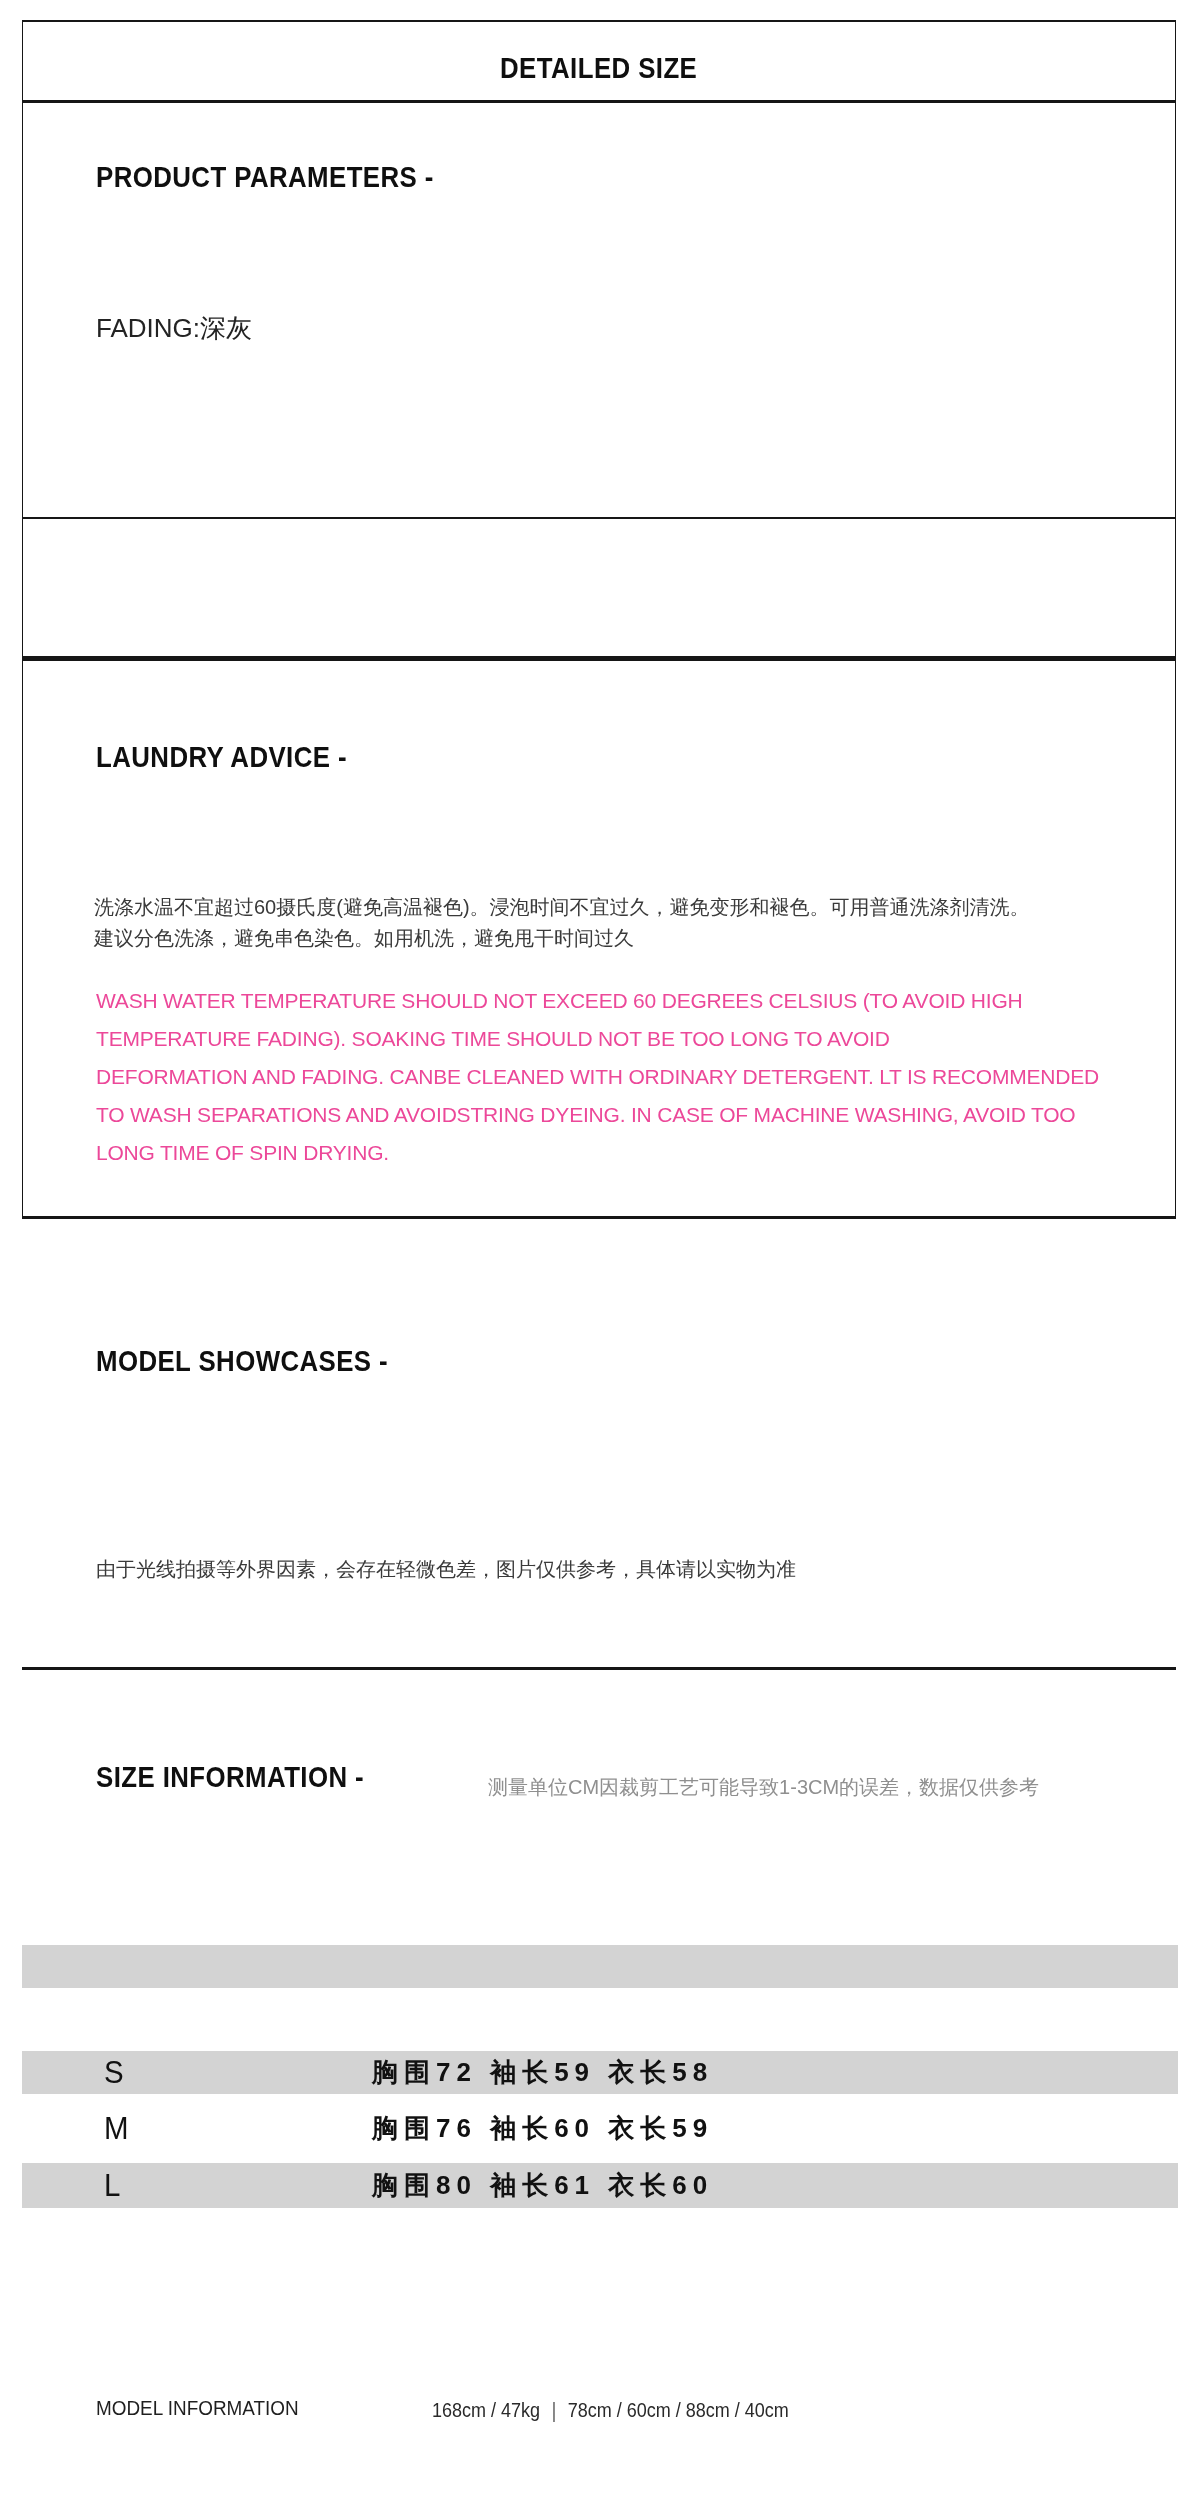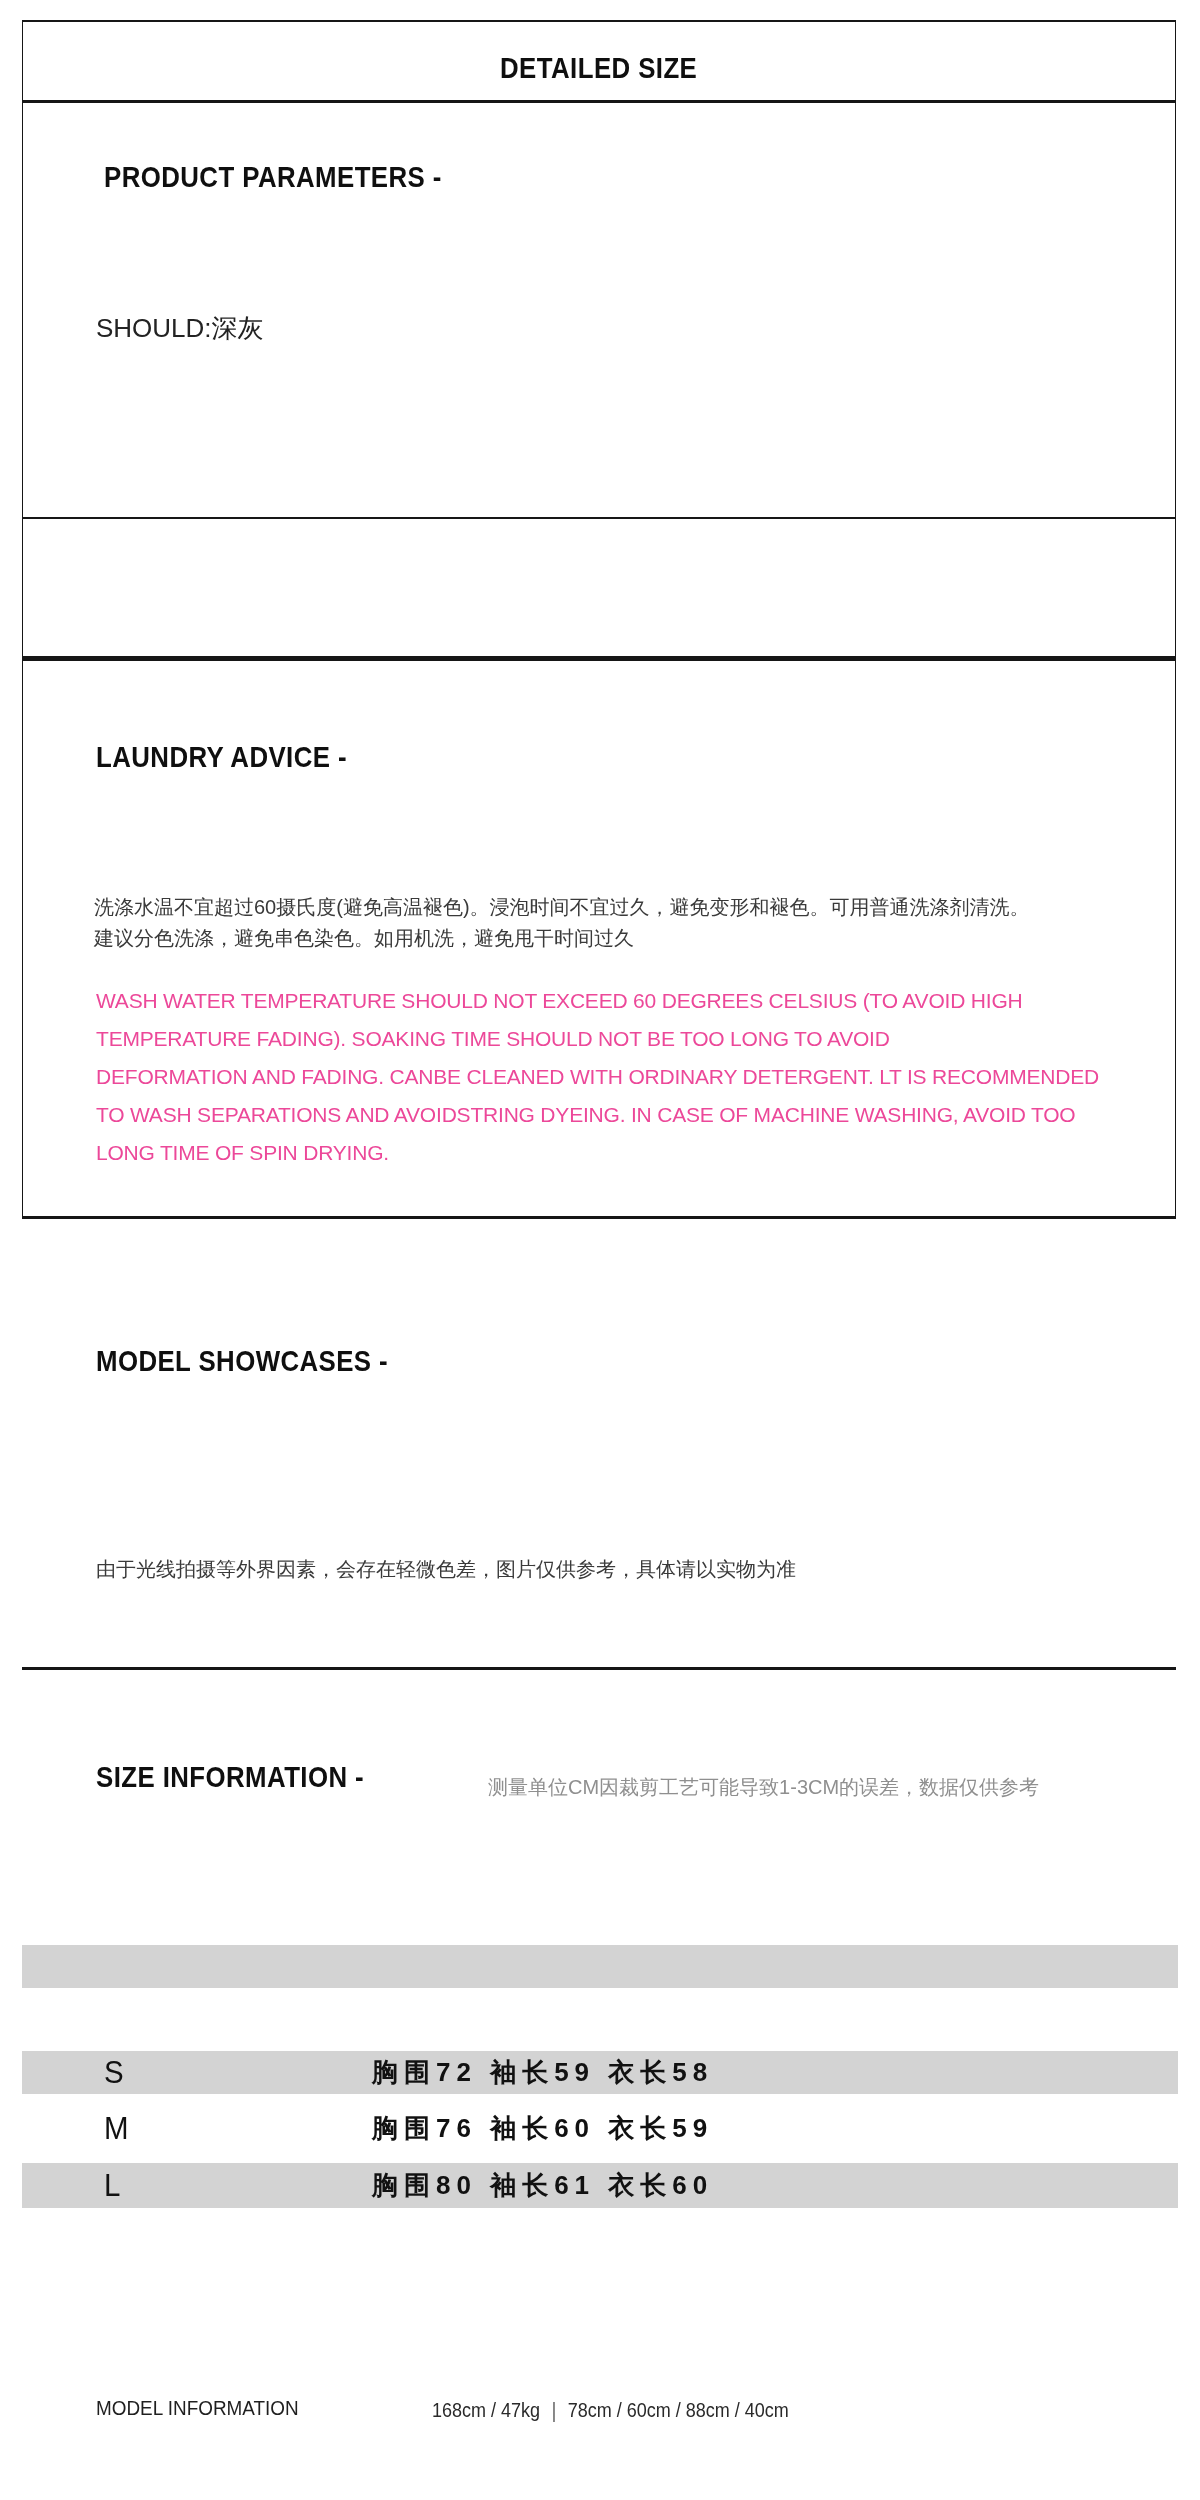--- a/index.html
+++ b/index.html
@@ -25,21 +25,21 @@
     font-size:30px;font-weight:700;color:#0f0f0f;
     letter-spacing:0.5px;white-space:nowrap;
   }
   .condensed{display:inline-block;transform:scaleX(0.86);transform-origin:0 50%;}
   .condensed-center{display:inline-block;transform:scaleX(0.86);transform-origin:50% 50%;}
   .title-row{
     left:22px;top:22px;width:1154px;height:92px;
     display:flex;align-items:center;justify-content:center;
   }
   
-  .params-heading{left:104px;top:160px;}
+  .params-heading{left:96px;top:160px;}
   .params-list{left:96px;top:302px;font-size:26px;line-height:53px;color:#232323;}
   .params-list div{white-space:nowrap;}
   
   .laundry-heading{left:96px;top:740px;}
   .laundry-cn{
     left:94px;top:892px;font-size:20px;line-height:31px;
     color:#3a3a3a;white-space:pre-line;
   }
   .laundry-en{
     left:96px;top:982px;font-size:21px;line-height:38px;
@@ -85,21 +85,21 @@
 
 <div class="abs title-row">
   <span class="heading condensed-center">DETAILED SIZE</span>
 </div>
 <div class="abs hdivider divider-header"></div>
 
 <div class="abs params-heading">
   <span class="heading condensed">PRODUCT PARAMETERS -</span>
 </div>
 <div class="abs params-list">
-  <div>SHOULD:深灰</div>
+  <div>FADING:深灰</div>
 </div>
 <div class="abs hdivider divider-thin"></div>
 <div class="abs hdivider divider-thick"></div>
 
 <div class="abs laundry-heading">
   <span class="heading condensed">LAUNDRY ADVICE -</span>
 </div>
 <div class="abs laundry-cn">洗涤水温不宜超过60摄氏度(避免高温褪色)。浸泡时间不宜过久，避免变形和褪色。可用普通洗涤剂清洗。
 建议分色洗涤，避免串色染色。如用机洗，避免甩干时间过久</div>
 <div class="abs laundry-en">WASH WATER TEMPERATURE SHOULD NOT EXCEED 60 DEGREES CELSIUS (TO AVOID HIGH

